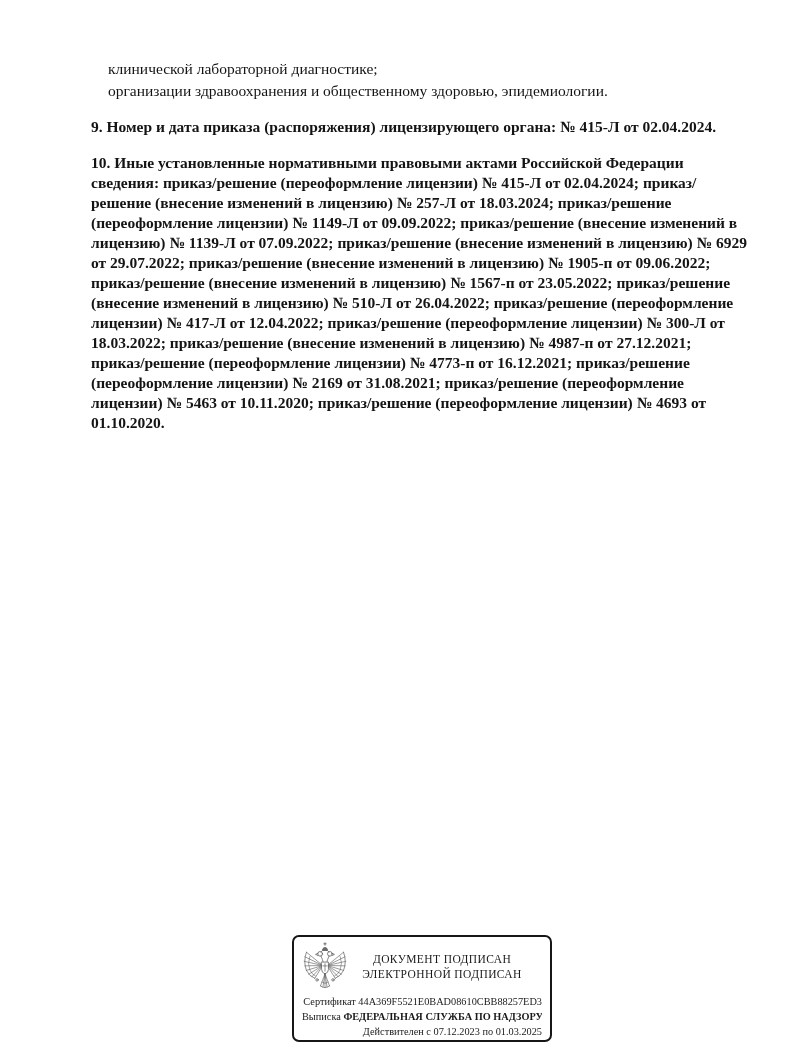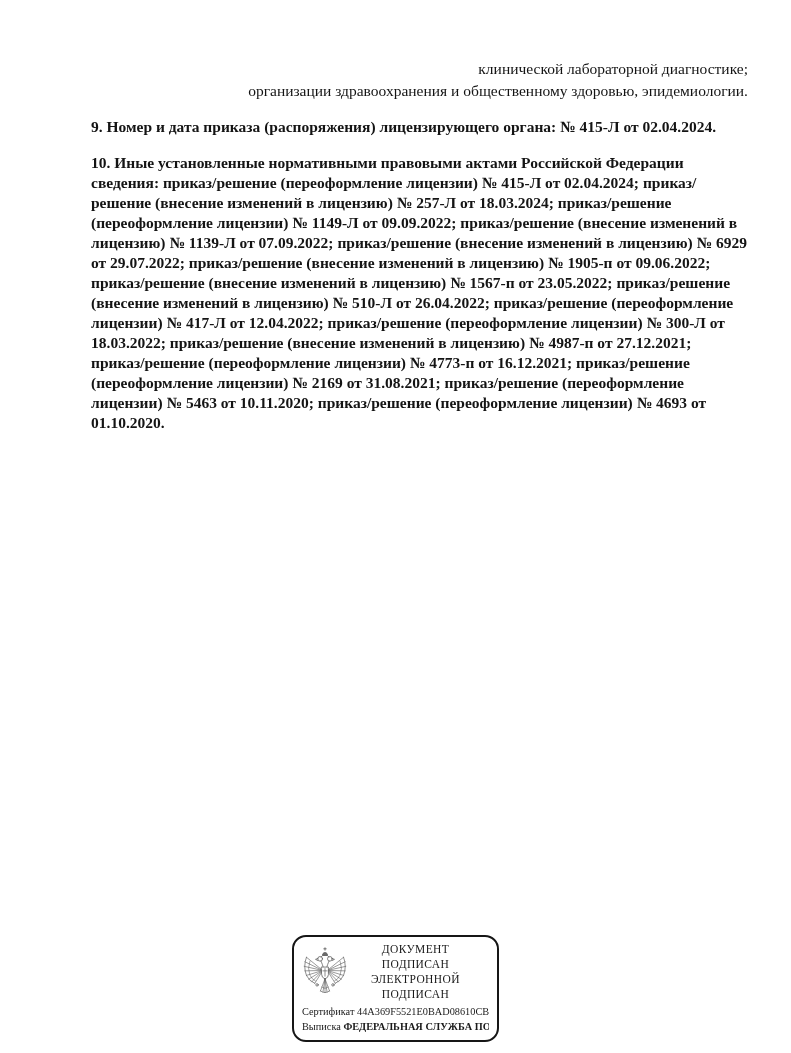--- a/index.html
+++ b/index.html
@@ -19,32 +19,32 @@
     position: absolute;
     left: 91px;
     top: 59px;
     width: 657px;
     font-size: 15.5px;
     line-height: 20px;
     text-align: left;
   }
   .content p { margin: 0 1px 16px 0; font-weight: bold; }
   .indent-block { padding-left: 17px; margin: 0 0 16px 0; }
-  .indent-block div { margin: 0 0 2px 0; text-align: right; }
+  .indent-block div { margin: 0 0 2px 0; }
 
   
   .stamp {
     position: absolute;
     left: 292px;
     top: 935px;
-    width: 207px;
+    width: 260px;
     height: 107px;
     box-sizing: border-box;
     border: 2px solid #161616;
-    border-radius: 14px;
+    border-radius: 7px;
     background: #ffffff;
     padding: 5px 8px 0 8px;
     overflow: hidden;
   }
   .stamp-top {
     display: flex;
     align-items: center;
   }
   .emblem {
     flex: 0 0 auto;
@@ -127,14 +127,15 @@
       </g>
     </svg>
     <div class="stamp-title">
       <div>ДОКУМЕНТ ПОДПИСАН</div>
       <div>ЭЛЕКТРОННОЙ ПОДПИСАН</div>
     </div>
   </div>
   <div class="stamp-info">
     <div class="row"><span>Сертификат</span>&nbsp;<span>44A369F5521E0BAD08610CBB88257ED3</span></div>
     <div class="row"><span>Выписка</span>&nbsp;<b>ФЕДЕРАЛЬНАЯ СЛУЖБА ПО НАДЗОРУ В СФ</b></div>
+    <div class="row">Действителен с 07.12.2023 по 01.03.2025</div>
   </div>
 </div>
 
 </body></html>

